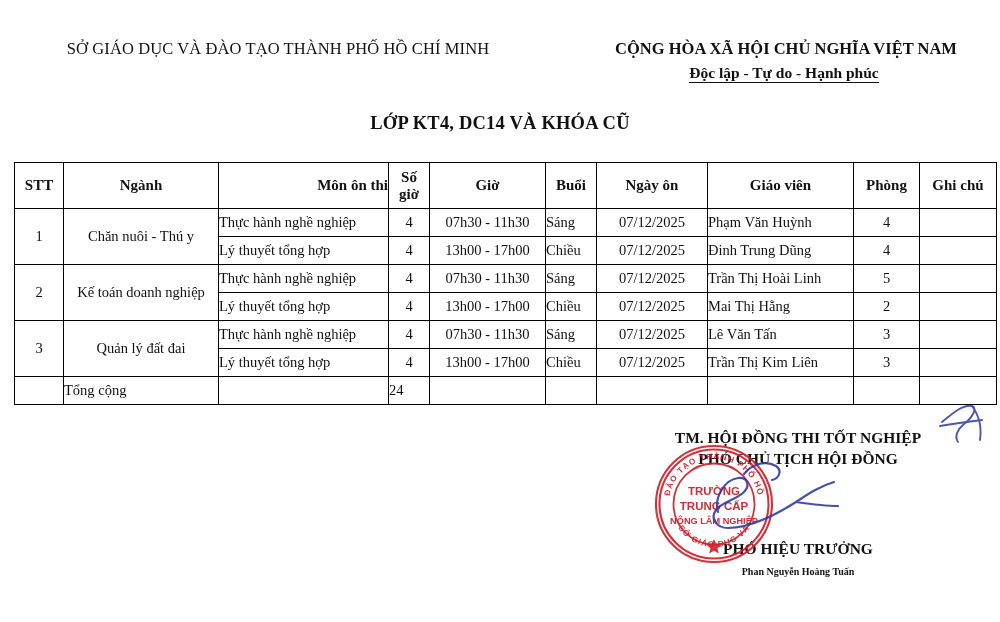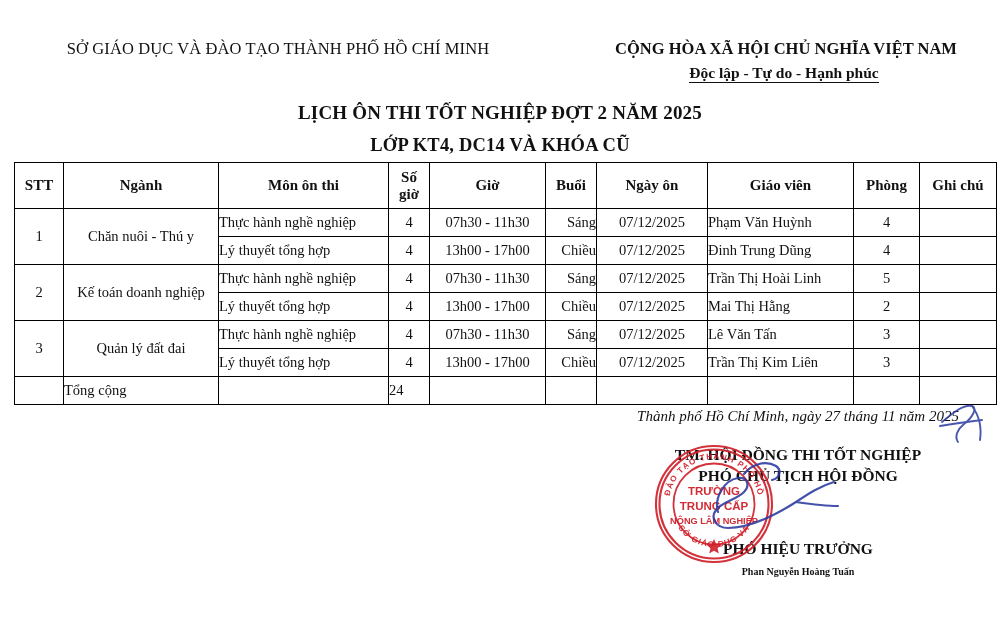--- a/index.html
+++ b/index.html
@@ -122,21 +122,21 @@
     font-size: 15px;
     line-height: 1.12;
   }
   .row-h { height: 28px; }
 
   .c-stt     { width: 48px;  text-align: center; }
   .c-nganh   { width: 154px; text-align: center; padding: 0 3px; }
   .c-mon     { width: 169px; text-align: left;   padding-left: 5px; }
   .c-sogio   { width: 40px;  text-align: center; }
   .c-gio     { width: 115px; text-align: center; }
-  .c-buoi    { width: 50px;  text-align: right; }
+  .c-buoi    { width: 50px;  text-align: left; }
   .c-ngay    { width: 110px; text-align: center; }
   .c-gv      { width: 145px; text-align: left;   padding-left: 5px; }
   .c-phong   { width: 65px;  text-align: center; vertical-align: bottom; padding-bottom: 1px; }
   .c-ghichu  { width: 76px; }
 
   .total-label {
     text-align: left;
     font-weight: bold;
     font-size: 15.5px;
   }
@@ -228,31 +228,30 @@
   <div class="hdr-left">
     <div class="l1">SỞ GIÁO DỤC VÀ ĐÀO TẠO THÀNH PHỐ HỒ CHÍ MINH</div>
   </div>
 
   <div class="hdr-right">
     <div class="l1">CỘNG HÒA XÃ HỘI CHỦ NGHĨA VIỆT NAM</div>
     <div class="l2"><span class="ul">Độc lập - Tự do - Hạnh phúc</span></div>
   </div>
 
   <div class="title-block">
-    <div class="t1">LỊCH ÔN THI TỐT NGHIỆP ĐỢT 2 NĂM 2025</div>
     <div class="t2">LỚP KT4, DC14 VÀ KHÓA CŨ</div>
   </div>
 
   <div class="tbl-wrap">
     <table class="sched">
       <thead>
         <tr>
           <th class="c-stt">STT</th>
           <th class="c-nganh">Ngành</th>
-          <th class="c-mon" style="text-align:center;margin-left:16px;">Môn ôn thi</th>
+          <th class="c-mon" style="text-align:right;margin-left:16px;">Môn ôn thi</th>
           <th class="c-sogio">
             <div>Số</div>
             <div>giờ</div>
           </th>
           <th class="c-gio">Giờ</th>
           <th class="c-buoi">Buổi</th>
           <th class="c-ngay">Ngày ôn</th>
           <th class="c-gv" style="text-align:center;">Giáo viên</th>
           <th class="c-phong" style="vertical-align:middle;">Phòng</th>
           <th class="c-ghichu">Ghi chú</th>
@@ -335,21 +334,20 @@
             <td class="c-ngay"></td>
             <td class="c-gv"></td>
             <td class="c-phong"></td>
             <td class="c-ghichu"></td>
           </tr>
         </tbody>
     </table>
   </div>
 
   <div class="sign-block">
-    <div class="sign-date">Thành phố Hồ Chí Minh, ngày 27 tháng 11 năm 2025</div>
     <div class="sign-role1">TM. HỘI ĐỒNG THI TỐT NGHIỆP</div>
     <div class="sign-role2">PHÓ CHỦ TỊCH HỘI ĐỒNG</div>
     <div class="sign-role3">PHÓ HIỆU TRƯỞNG</div>
     <div class="sign-name">Phan Nguyễn Hoàng Tuấn</div>
   </div>
 
   <div class="stamp">
     <svg width="122" height="122" viewBox="0 0 122 122" xmlns="http://www.w3.org/2000/svg">
       <defs>
         <path id="arcTop" d="M 16,61 A 45,45 0 0 1 106,61"></path>

